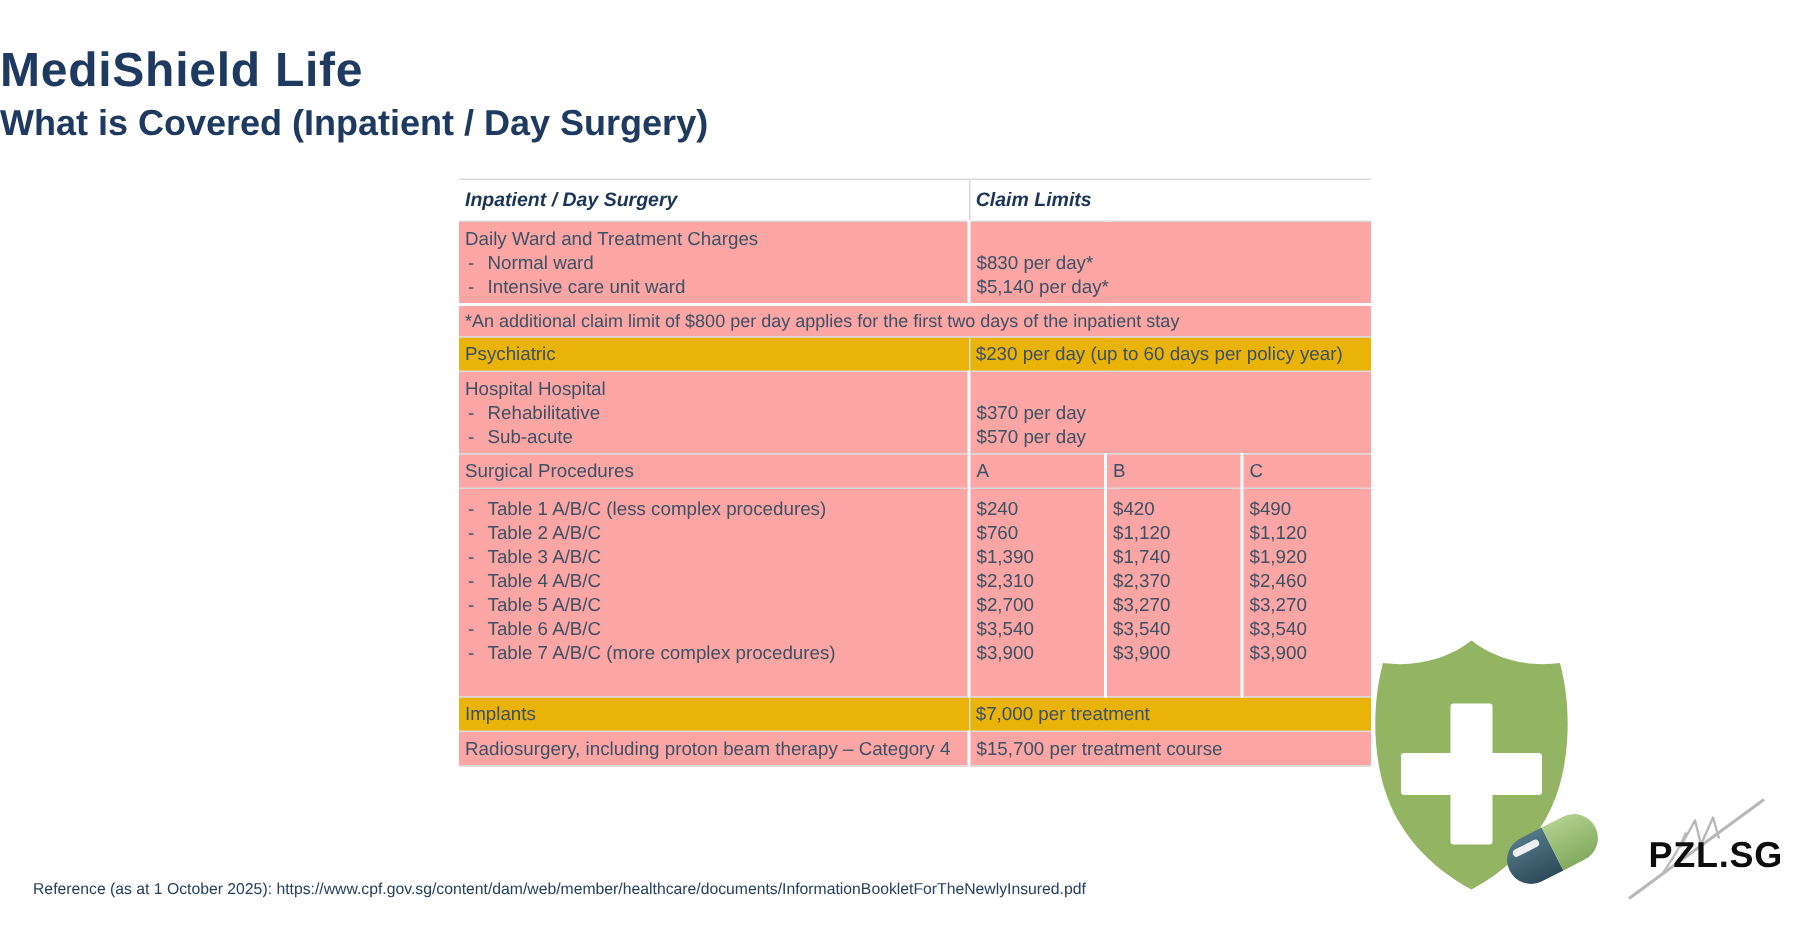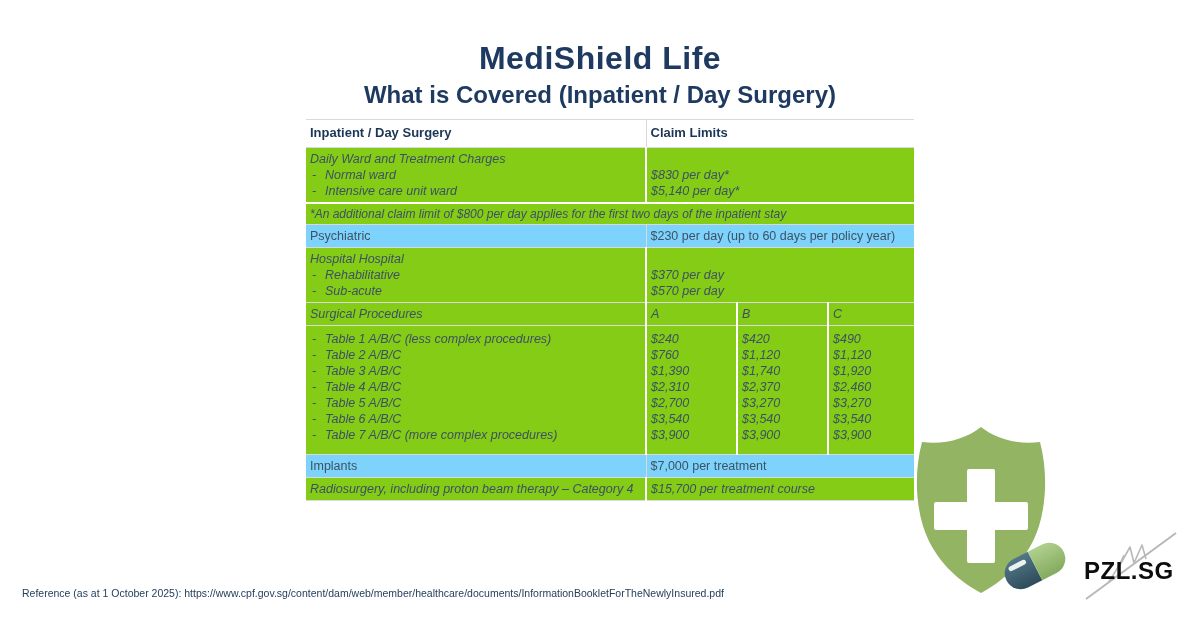--- a/index.html
+++ b/index.html
@@ -2,33 +2,33 @@
 <html><head>
 <meta charset="utf-8">
 <style>
   * { margin:0; padding:0; box-sizing:border-box; }
   body { background:#ffffff; font-family:"Liberation Sans", sans-serif; }
   .canvas {
     position:relative; width:1200px; height:628px; background:#ffffff;
     overflow:hidden; color:#3d5164;
   }
   
-  .title-block { position:absolute; top:28px; left:0; width:1200px; text-align:center; color:#1e3a60;margin-top:12px; }
+  .title-block { position:absolute; top:28px; left:0; width:1200px; text-align:left; color:#1e3a60; }
   .main-title { font-size:32px; font-weight:bold; line-height:36px; letter-spacing:0.5px; }
   .sub-title  { font-size:24px; font-weight:bold; line-height:38px; }
 
   
   .claims-table-wrap { position:absolute; left:306px; top:119px; width:608px; }
   table.claims { width:608px; border-collapse:collapse; table-layout:fixed;
     border-top:1px solid #d9d9d9; border-bottom:1px solid #d9d9d9;
     font-size:12.5px; line-height:16px; color:#3d5164; }
   td, th { vertical-align:top; padding:3px 4px; text-align:left; font-weight:normal; }
-  tr.hdr th { font-size:13px; font-weight:bold; color:#1c3557; padding:5px 4px 6px 4px; background:#ffffff; }
-  .green td { background:#84cc16;font-style:italic; }
-  .white td { background:#7dd3fc; }
+  tr.hdr th { font-size:13px; font-weight:bold; color:#1c3557; padding:5px 4px 6px 4px; background:#ffffff;font-style:italic; }
+  .green td { background:#fca5a5; }
+  .white td { background:#eab308; }
   tr td, tr th { border-top:1px solid #d9d9d9; }
   tr.hdr th { border-top:none; }
   tr.white-sep td { border-top:2px solid #ffffff; }
   
   .white td.val, tr.hdr th.val { border-left:1px solid #d9d9d9; }
   .green td.val { border-left:2px solid #ffffff; }
   .line { height:16px; white-space:nowrap; overflow:visible; }
   .item { display:flex; }
   .dash { display:inline-block; width:15px; padding-left:2px; flex:0 0 15px; }
   .spacer { height:16px; }
@@ -37,21 +37,21 @@
   
   .reference { position:absolute; left:22px; top:587px; font-size:10.5px; color:#26405e; }
 
   
   .shield-art { position:absolute; left:900px; top:424px; width:162px; height:172px; }
   .pill-art { position:absolute; left:993px; top:533px; width:84px; height:66px; }
 
   
   .logo-block { position:absolute; left:1078px; top:525px; width:110px; height:80px; }
   .logo-scribble { position:absolute; left:0; top:0; width:110px; height:80px; }
-  .logo-text { position:absolute; left:6px; top:32px; font-size:24px; font-weight:bold;
+  .logo-text { position:absolute; left:21px; top:32px; font-size:24px; font-weight:bold;
     color:#0d0d0d; letter-spacing:0.5px; font-family:"Liberation Sans", sans-serif; }
 </style>
 </head>
 <body>
 
 <div class="canvas">
 
   <div class="title-block">
     <div class="main-title">MediShield Life</div>
     <div class="sub-title">What is Covered (Inpatient / Day Surgery)</div>
@@ -169,21 +169,21 @@
         </td>
         <td class="val" style="padding-top:5px; padding-bottom:5px;">
           <div class="line">$420</div>
           <div class="line">$1,120</div>
           <div class="line">$1,740</div>
           <div class="line">$2,370</div>
           <div class="line">$3,270</div>
           <div class="line">$3,540</div>
           <div class="line">$3,900</div>
         </td>
-        <td class="val" style="padding-top:5px; padding-bottom:11px;">
+        <td class="val" style="padding-top:5px; padding-bottom:21px;">
           <div class="line">$490</div>
           <div class="line">$1,120</div>
           <div class="line">$1,920</div>
           <div class="line">$2,460</div>
           <div class="line">$3,270</div>
           <div class="line">$3,540</div>
           <div class="line">$3,900</div>
         </td>
       </tr>
 

